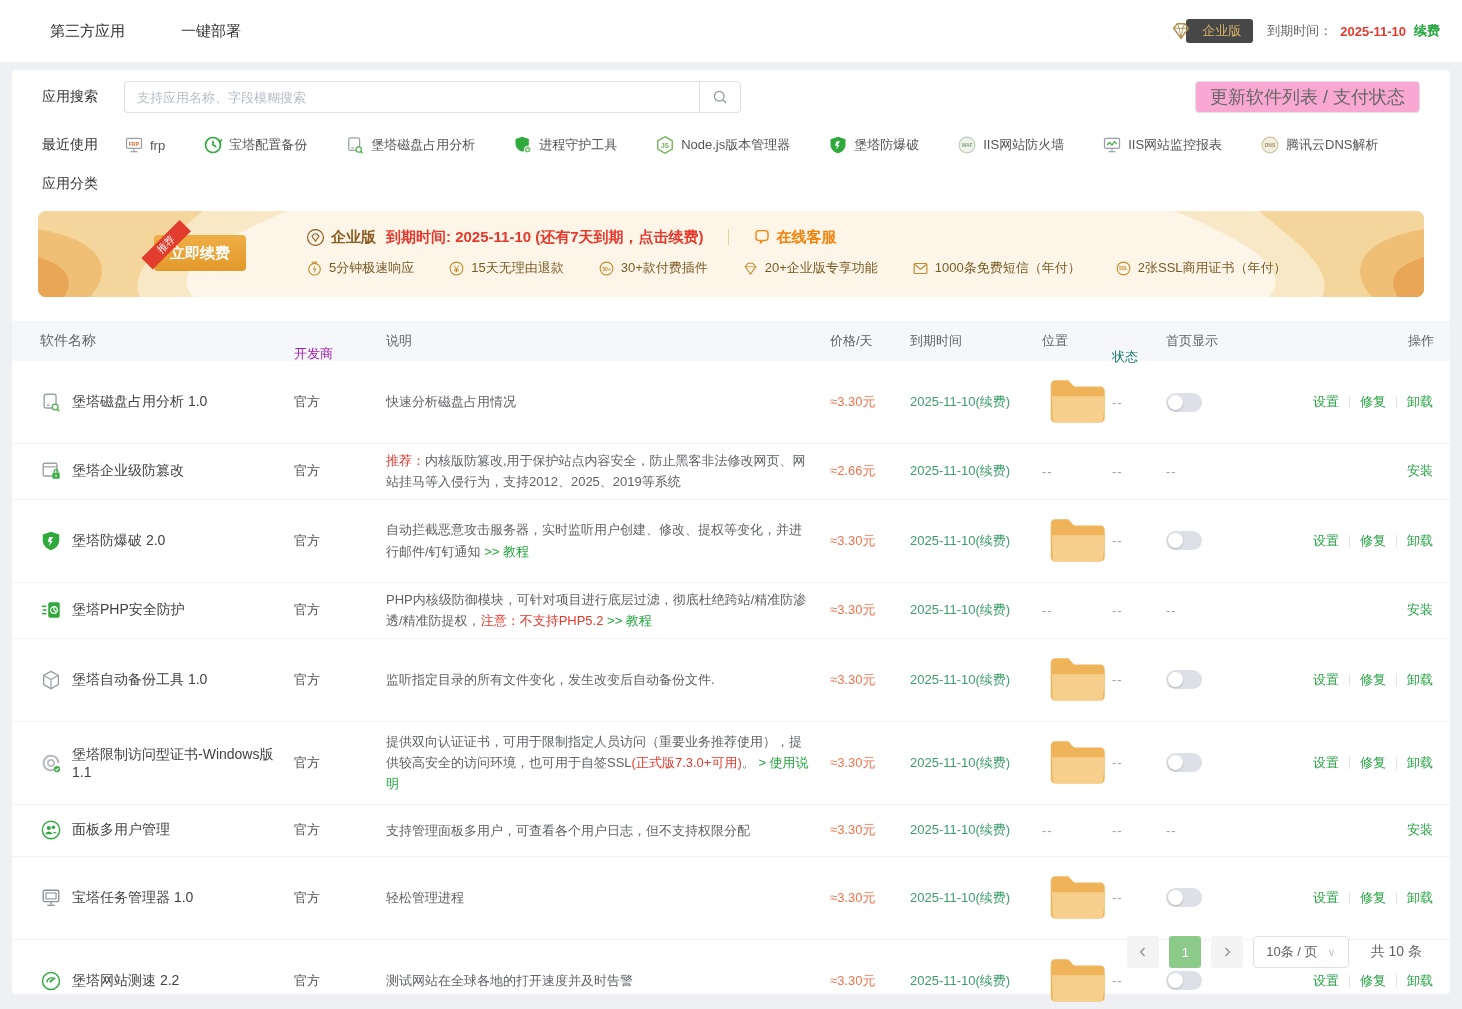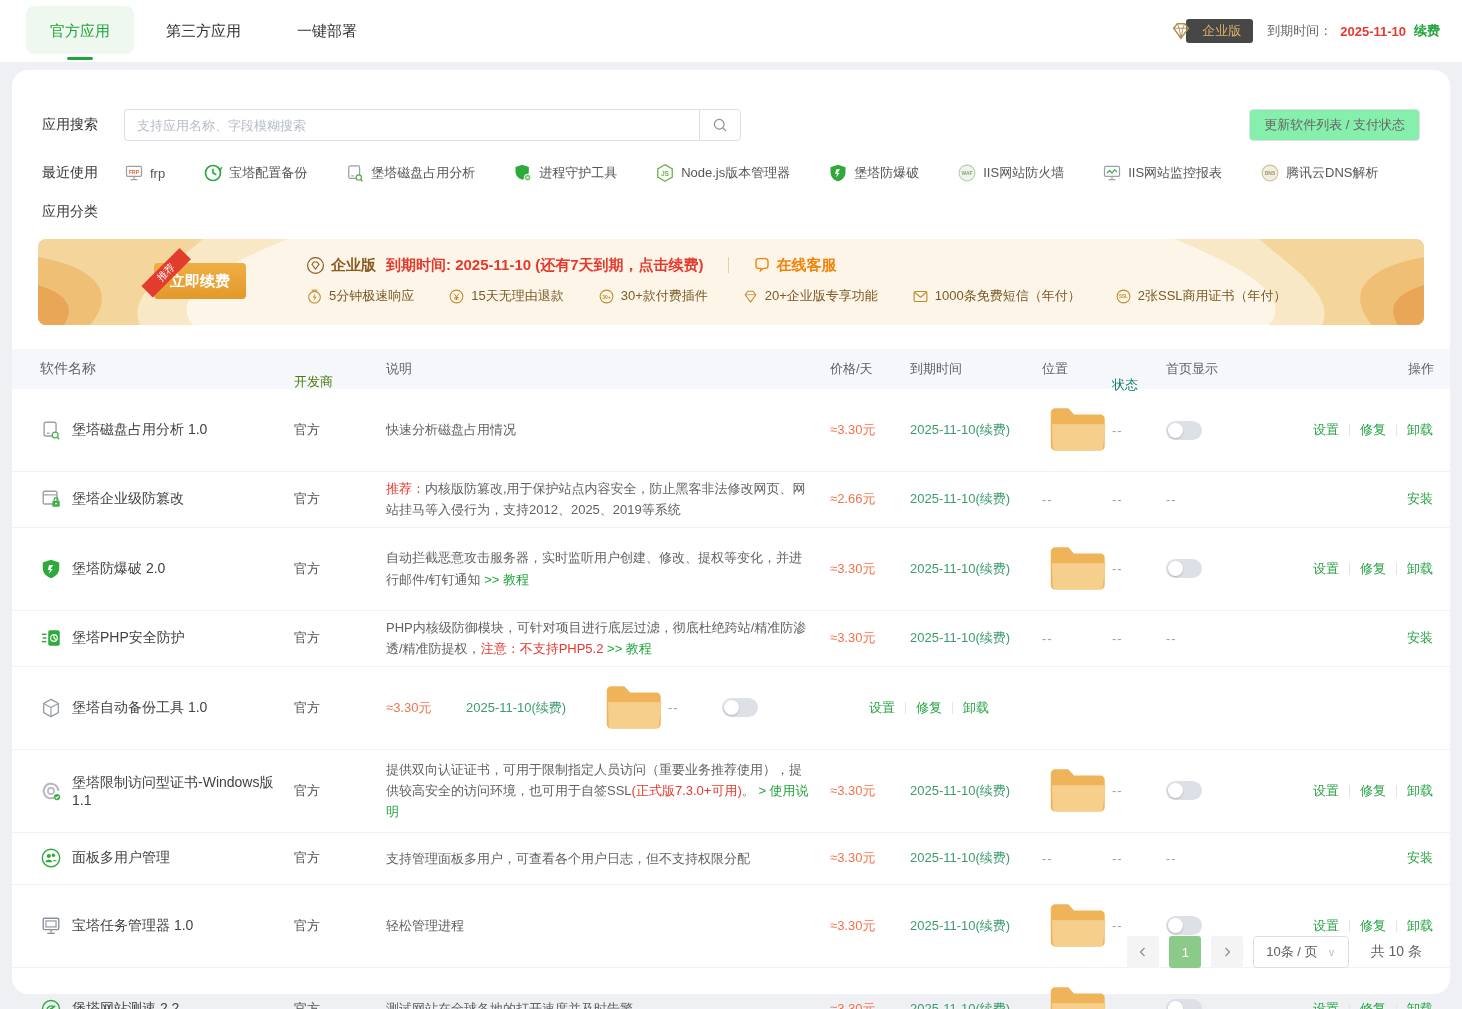--- a/index.html
+++ b/index.html
@@ -16,31 +16,31 @@
   .tab span.lbl { position:relative; z-index:1; }
   .tab.active::after { content:""; position:absolute; bottom:2px; left:50%; transform:translateX(-50%); width:26px; height:3px; background:#20a53a; border-radius:2px; }
   .license { margin-left:auto; display:flex; align-items:center; gap:8px; font-size:13px; }
   .license .badge { background:#474747; color:#d9b26a; padding:3px 12px 3px 16px; border-radius:3px; font-size:13px; margin-left:-14px; }
   .license .diamond { position:relative; z-index:2; }
   .license .exp-label { color:#666; margin-left:6px; }
   .license .exp-date { color:#e6392e; font-weight:bold; }
   .license .renew { color:#20a53a; font-weight:bold; cursor:pointer; }
 
   
-  .card { background:#fff; border-radius:16px; margin:8px 12px 0 12px; height:924px; position:relative; padding-top:39px; }
+  .card { background:#fff; border-radius:4px; margin:8px 12px 0 12px; height:924px; position:relative; padding-top:11px; }
 
   .row-line { display:flex; align-items:center; padding:0 30px; }
   .row-label { width:82px; font-size:14px; color:#333; flex:0 0 82px; }
 
   
   .search-wrap { display:flex; align-items:center; }
   .search-input { width:575px; height:32px; border:1px solid #dcdfe6; border-right:none; border-radius:4px 0 0 4px; padding:0 12px; font-size:13px; color:#333; outline:none; font-family:inherit; }
   .search-input::placeholder { color:#b6bcc6; }
   .search-btn { width:42px; height:32px; border:1px solid #dcdfe6; border-radius:0 4px 4px 0; background:#fff; display:flex; align-items:center; justify-content:center; cursor:pointer; }
-  .update-btn { margin-left:auto; height:32px; border:1px solid #dcdfe6; border-radius:4px; background:#86efac; padding:0 14px; font-size:13px; color:#666; display:flex; align-items:center; cursor:pointer; font-family:inherit; }
+  .update-btn { margin-left:auto; height:32px; border:1px solid #dcdfe6; border-radius:4px; background:#f9a8d4; padding:0 14px; font-size:18px; color:#666; display:flex; align-items:center; cursor:pointer; font-family:inherit; }
 
   
   .recent-row { margin-top:22px; }
   .recent-items { display:flex; align-items:center; gap:38px; }
   .recent-item { display:flex; align-items:center; gap:6px; color:#555; font-size:13px; cursor:pointer; }
   .recent-item .ric { width:20px; height:20px; }
   .recent-item .ric svg { width:20px; height:20px; }
 
   
   .cat-row { margin-top:20px; }
@@ -97,24 +97,20 @@
   .pnum { width:32px; height:32px; background:#8bca89; border-radius:3px; display:flex; align-items:center; justify-content:center; color:#fff; font-size:13px; cursor:pointer; }
   .psel { height:32px; border:1px solid #dcdfe6; border-radius:4px; background:#fff; display:flex; align-items:center; gap:10px; padding:0 12px; color:#606266; cursor:pointer; }
   .psel .caret { color:#c0c4cc; font-size:11px; }
   .ptotal { color:#606266; font-size:14px; margin-left:12px; }
 </style>
 </head>
 <body>
 
 <div class="topbar">
   <div class="tabs" id="tabs">
-  <div class="tab active">
-        <span class="tab-bg"></span>
-        <span class="lbl">官方应用</span>
-      </div>
 
   <div class="tab">
         <span class="lbl">第三方应用</span>
       </div>
 
   <div class="tab">
         <span class="lbl">一键部署</span>
       </div>
 </div>
   <div class="license">
@@ -354,21 +350,21 @@
             </span>
             <span class="flbl">2张SSL商用证书（年付）</span>
   </div>
 </div>
     </div>
   </div>
 
   <div class="table">
     <div class="thead" id="thead">
         <div class="col-name" style="color: rgb(96, 98, 102);">软件名称</div>
-        <div class="col-dev" style="color: #4d7c0f; margin-top: 25px;">开发商</div>
+        <div class="col-dev" style="color: #a21caf; margin-top: 25px;">开发商</div>
         <div class="col-desc" style="color: rgb(96, 98, 102);">说明</div>
         <div class="col-price" style="color: rgb(96, 98, 102);">价格/天</div>
         <div class="col-exp" style="color: rgb(96, 98, 102);">到期时间</div>
         <div class="col-loc" style="color: rgb(96, 98, 102);">位置</div>
         <div class="col-status" style="color: #0f766e; margin-top: 32px;">状态</div>
         <div class="col-home" style="color: rgb(96, 98, 102);">首页显示</div>
         <div class="col-act" style="color: rgb(96, 98, 102);">操作</div>
       </div>
     <div id="tbody">
   <div class="trow">
@@ -494,20 +490,21 @@
     <div class="col-name">
             <span class="aic">
               <svg viewBox="0 0 24 24">
                 <path d="M12 2.5 L20 7 V17 L12 21.5 L4 17 V7 Z" fill="none" stroke="#9aa0a6" stroke-width="1.5"></path>
                 <path d="M4 7 L12 11.5 L20 7 M12 11.5 V21.5" fill="none" stroke="#9aa0a6" stroke-width="1.3"></path>
               </svg>
             </span>
             <span class="nm">堡塔自动备份工具 1.0</span>
           </div>
     <div class="col-dev">官方</div>
+    <div class="col-desc"><span>监听指定目录的所有文件变化，发生改变后自动备份文件.</span></div>
     <div class="col-price">≈3.30元</div>
     <div class="col-exp"><span class="explink">2025-11-10(续费)</span></div>
     <div class="col-loc"><span class="folder"><svg viewBox="0 0 24 24">
                 <path d="M3 6 a1.5 1.5 0 0 1 1.5-1.5 H9 l2 2.2 H20 a1.5 1.5 0 0 1 1.5 1.5 V17.5 A1.5 1.5 0 0 1 20 19 H4.5 A1.5 1.5 0 0 1 3 17.5 Z" fill="#efb459"></path>
                 <path d="M3.4 10 H21.8 L20.9 18 A1.2 1.2 0 0 1 19.7 19 H4.9 A1.2 1.2 0 0 1 3.7 18 Z" fill="#f6cf8d"></path>
               </svg></span></div>
     <div class="col-status dash">--</div>
     <div class="col-home">
             <div class="toggle">
               <div class="knob"></div>

